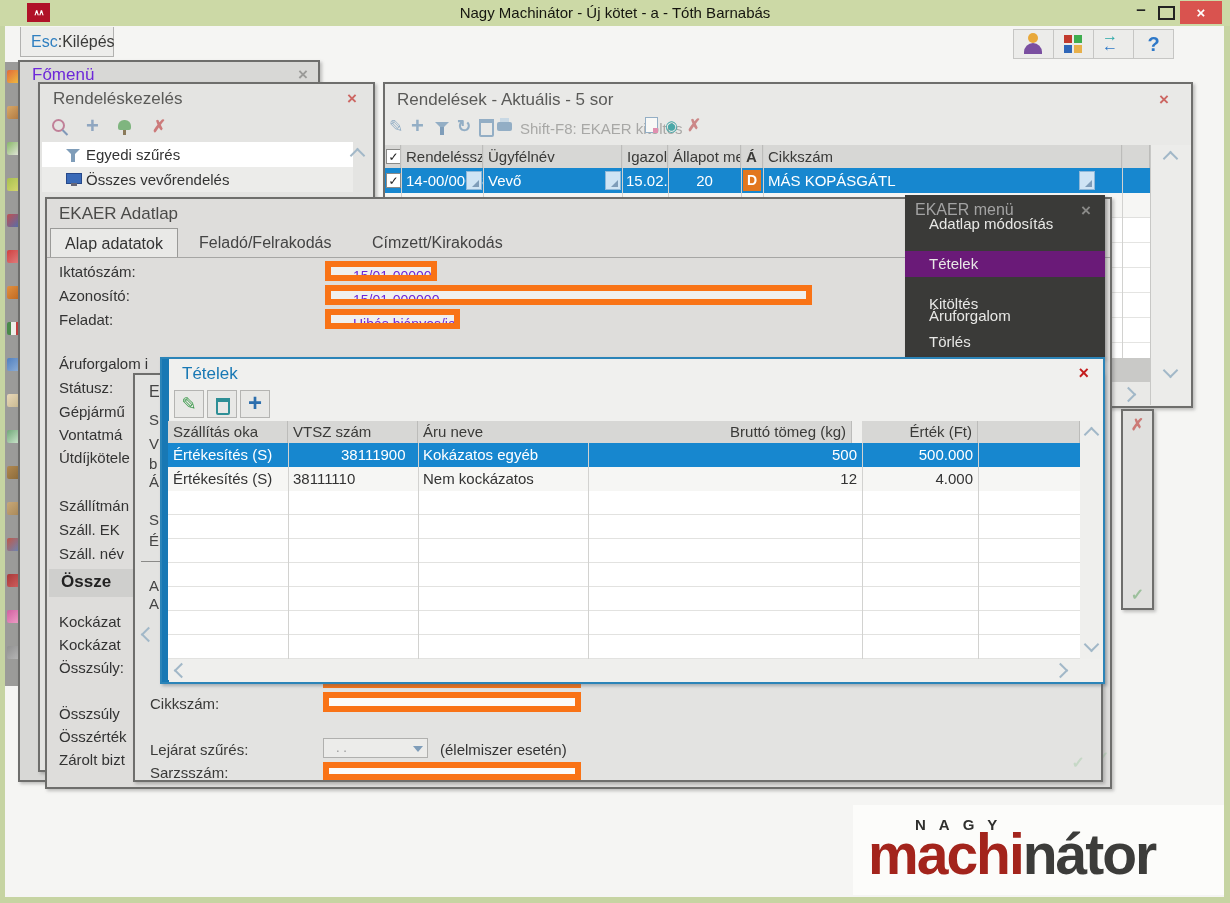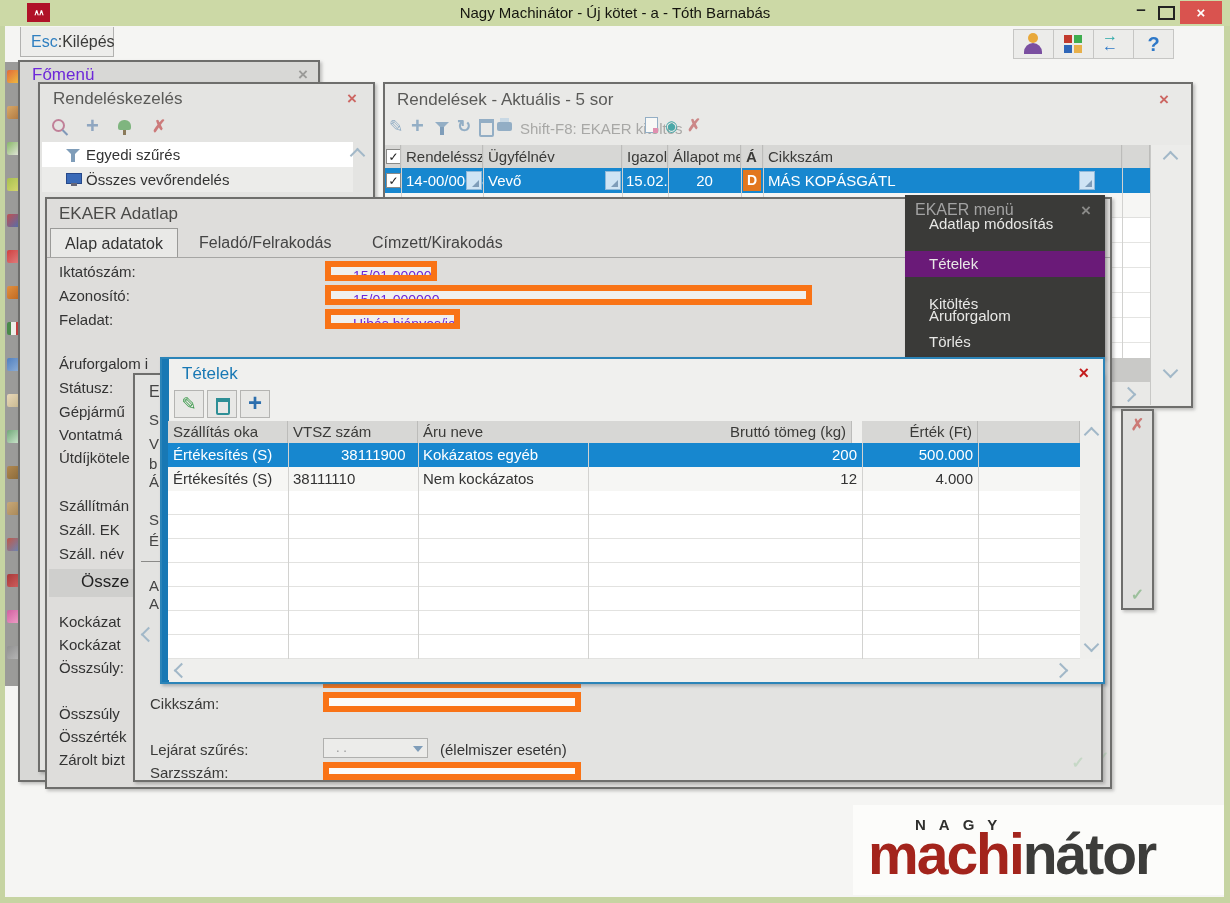--- a/index.html
+++ b/index.html
@@ -111,21 +111,21 @@
   #win-ekaer .wtitle{left:12px;top:5px;color:#4a4a48;}
   #win-ekaer .wclose{left:1048px;top:5px;}
   .tab-active{position:absolute;left:3px;top:29px;width:128px;height:30px;background:#e9e9e7;border:1px solid #9a9a98;border-bottom:none;
     box-sizing:border-box;font-size:16px;color:#333;text-align:center;line-height:29px;}
   .tab-plain{position:absolute;top:35px;font-size:16px;color:#444;}
   .tabline{position:absolute;left:0;top:58px;width:100%;height:1px;background:#a6a6a4;}
   .fl{position:absolute;left:12px;font-size:15px;color:#333;}
   .inp{position:absolute;background:#f0f0ee;border:6px solid #f97316;box-sizing:border-box;font-size:14px;color:#6d28d9;
     padding:1px 22px;height:20px;line-height:17px;overflow:hidden;white-space:nowrap;}
   .secband{position:absolute;left:2px;top:370px;width:86px;height:28px;background:#cfcfcd;}
-  .seclbl{position:absolute;left:14px;top:373px;font-size:17px;font-weight:normal;color:#222;margin-left:20px;}
+  .seclbl{position:absolute;left:14px;top:373px;font-size:17px;font-weight:bold;color:#222;}
   .okc{position:absolute;font-size:16px;font-weight:bold;color:#c6d8c6;}
   
   #menu-ekaer{left:905px;top:195px;width:200px;height:163px;background:#3a3a38;box-shadow:2px 2px 3px rgba(60,60,60,.4);}
   #menu-ekaer{position:absolute;}
   #menu-ekaer .mtitle{position:absolute;left:10px;top:6px;font-size:16px;color:#a3a3a3;}
   #menu-ekaer .mclose{position:absolute;right:14px;top:6px;font-size:17px;font-weight:bold;color:#8a8a88;}
   .mitem{position:absolute;left:0;width:200px;height:26px;font-size:15px;color:#e8e8e6;line-height:26px;padding-left:24px;box-sizing:border-box;}
   .mitem.sel{background:#6a1a78;}
   
   #win-inner{left:133px;top:373px;width:970px;height:409px;background:#e3e3e1;}
@@ -402,21 +402,21 @@
     <div class="tt-h" style="left:126px;width:130px;">VTSZ szám</div>
     <div class="tt-h" style="left:256px;width:170px;">Áru neve</div>
     <div class="tt-h tnum" style="left:416px;width:274px;">Bruttó tömeg (kg)</div>
     <div class="tt-h tnum" style="left:700px;width:116px;">Érték (Ft)</div>
     <div class="tt-h" style="left:816px;width:102px;"></div>
 
     <div class="tt-row tt-r1" style="left:6px;width:912px;">
       <div class="tcell" style="left:0;width:120px;">Értékesítés (S)</div>
       <div class="tcell" style="left:120px;width:130px;margin-left:48px;">38111900</div>
       <div class="tcell" style="left:250px;width:170px;">Kokázatos egyéb</div>
-      <div class="tcell tnum" style="left:420px;width:274px;">200</div>
+      <div class="tcell tnum" style="left:420px;width:274px;">500</div>
       <div class="tcell tnum" style="left:694px;width:116px;">500.000</div>
     </div>
 
     <div class="tt-row tt-r2" style="left:6px;width:912px;">
       <div class="tcell" style="left:0;width:120px;">Értékesítés (S)</div>
       <div class="tcell" style="left:120px;width:130px;">38111110</div>
       <div class="tcell" style="left:250px;width:170px;">Nem kockázatos</div>
       <div class="tcell tnum" style="left:420px;width:274px;">12</div>
       <div class="tcell tnum" style="left:694px;width:116px;">4.000</div>
     </div>

